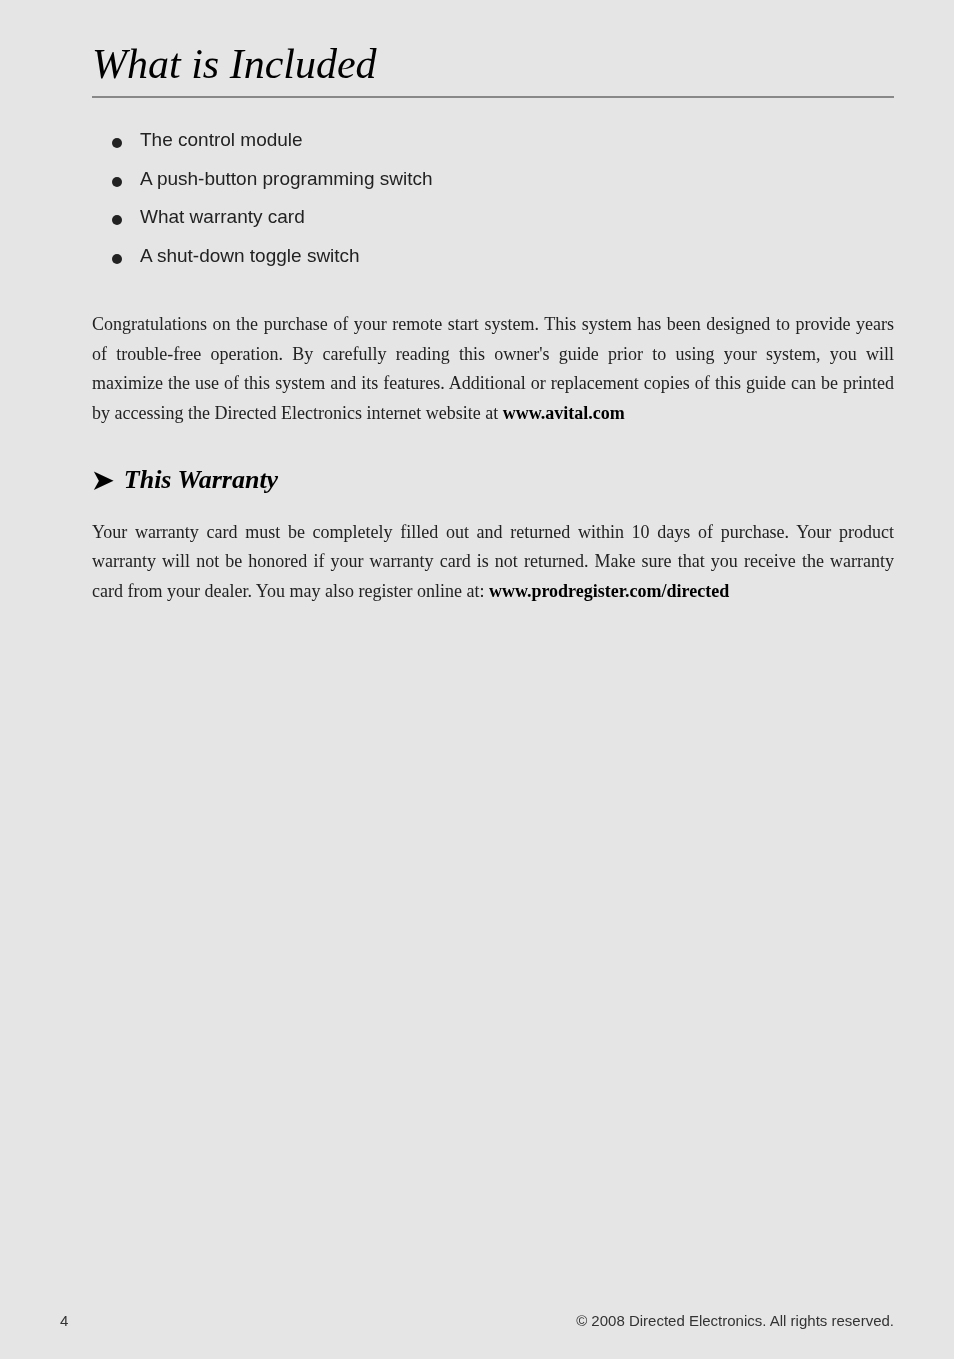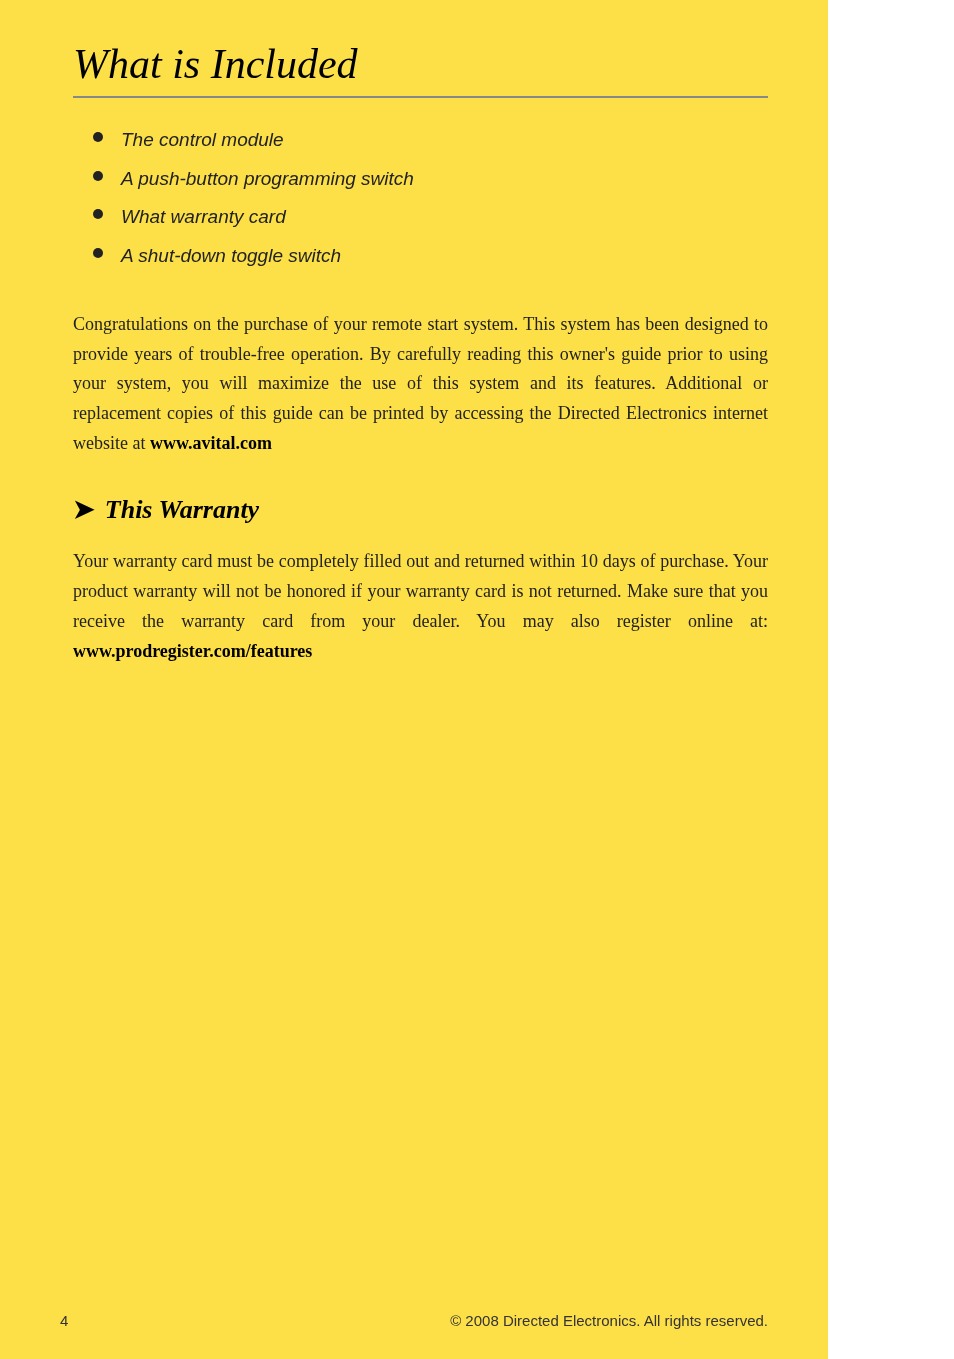--- a/index.html
+++ b/index.html
@@ -10,24 +10,24 @@
 
     body {
       background: #ffffff;
       font-family: 'Arial', sans-serif;
       width: 954px;
       min-height: 1359px;
       position: relative;
     }
 
     .page {
-      width: 828px;
+      width: 954px;
       min-height: 1359px;
-      background: #fde047;
-      padding: 40px 60px 60px 73px;
+      background: #e5e5e5;
+      padding: 40px 60px 60px 92px;
       position: relative;
     }
 
     .section-title {
       font-size: 42px;
       font-style: italic;
       font-weight: 400;
       color: #000000;
       border-bottom: 2px solid #888888;
       padding-bottom: 8px;
@@ -40,27 +40,26 @@
     }
 
     .bullet-list {
       list-style: none;
       padding: 0;
       margin: 0 0 0 20px;
     }
 
     .bullet-list li {
       display: flex;
-      align-items: flex-start;
+      align-items: center;
       font-size: 19px;
       color: #222222;
       margin-bottom: 10px;
       font-family: Arial, sans-serif;
       line-height: 1.5;
-      font-style: italic;
     }
 
     .bullet-dot {
       display: inline-block;
       width: 10px;
       height: 10px;
       background: #222222;
       border-radius: 50%;
       margin-top: 6px;
       margin-right: 18px;
@@ -161,21 +160,21 @@
       <span>Congratulations on the purchase of your remote start system. This system has been designed to provide years of trouble-free operation. By carefully reading this owner's guide prior to using your system, you will maximize the use of this system and its features. Additional or replacement copies of this guide can be printed by accessing the Directed Electronics internet website at </span><span class="link-text">www.avital.com</span>
     </p>
   </div>
 
   <div class="warranty-section">
     <h3 class="subsection-title">
       <span class="arrow-icon">➤</span>
       <span>This Warranty</span>
     </h3>
     <p class="section-body">
-      <span>Your warranty card must be completely filled out and returned within 10 days of purchase. Your product warranty will not be honored if your warranty card is not returned. Make sure that you receive the warranty card from your dealer. You may also register online at: </span><span class="link-text">www.prodregister.com/features</span>
+      <span>Your warranty card must be completely filled out and returned within 10 days of purchase. Your product warranty will not be honored if your warranty card is not returned. Make sure that you receive the warranty card from your dealer. You may also register online at: </span><span class="link-text">www.prodregister.com/directed</span>
     </p>
   </div>
 
   <div class="footer">
     <span class="footer-page-num">4</span>
     <span class="footer-copyright">© 2008 Directed Electronics. All rights reserved.</span>
   </div>
 
 </div>
 

